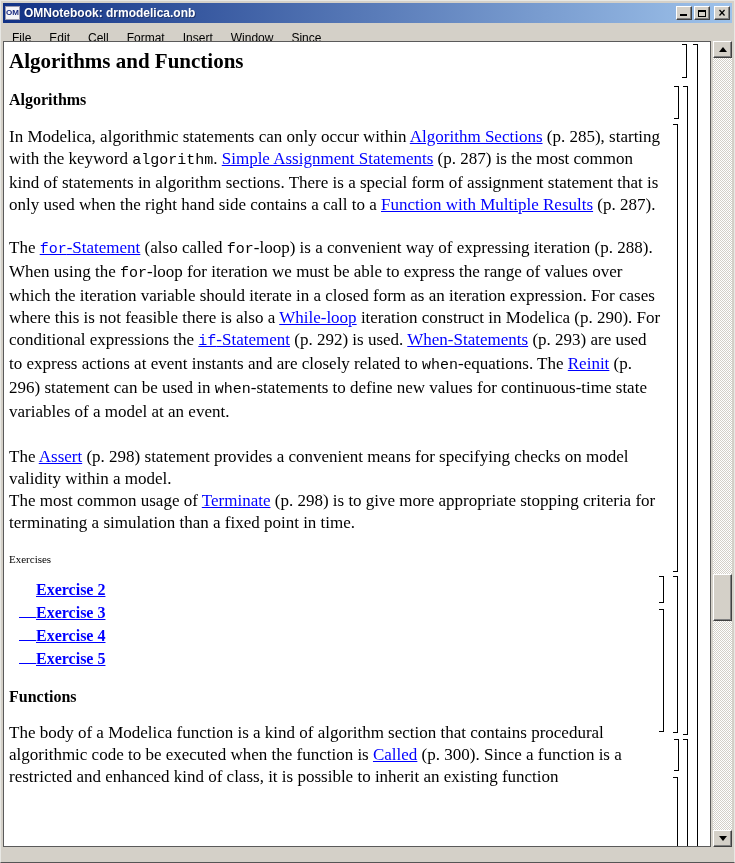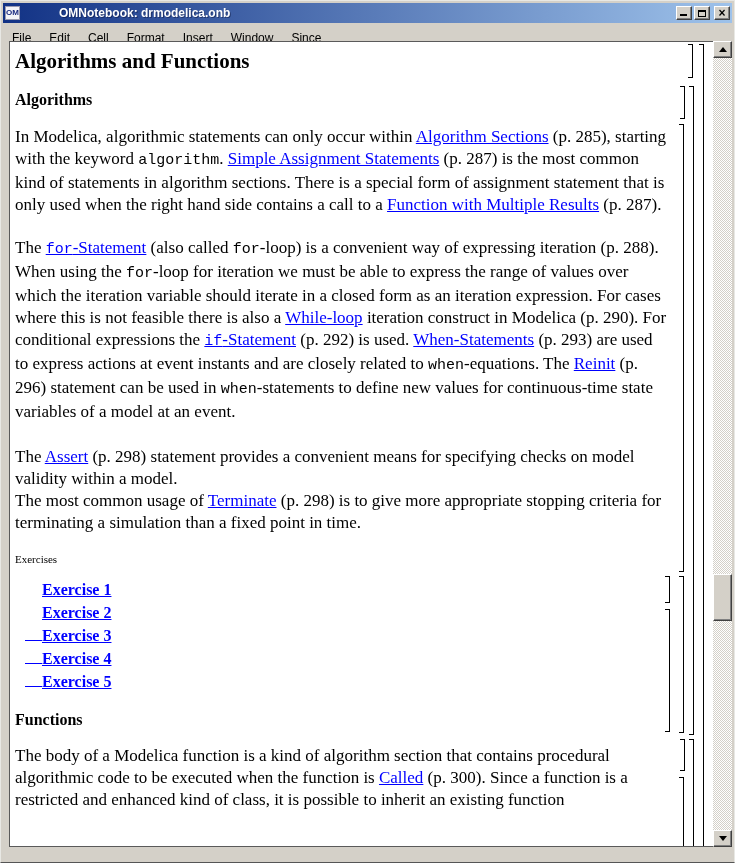--- a/index.html
+++ b/index.html
@@ -8,21 +8,21 @@
     --shadow:#808080; --dark:#404040; --white:#ffffff;
   }
   *{box-sizing:border-box; margin:0; padding:0;}
   html,body{width:735px;height:863px;overflow:hidden;}
   body{font-family:"Liberation Sans",sans-serif; background:var(--chrome); position:relative;}
   .window{position:absolute; inset:0; background:var(--chrome); border:1px solid #e8e8e4; border-bottom-color:#555;}
 
   
   .titlebar{position:absolute; left:2px; top:2px; right:2px; height:20px;
     background:linear-gradient(90deg,var(--title-grad-a),var(--title-grad-b));
-    display:flex; align-items:center; padding:0 2px; color:#fff;gap:35px;}
+    display:flex; align-items:center; padding:0 2px; color:#fff;}
   .app-icon{width:15px;height:14px;background:#f4f4f8;border:1px solid #9a9ab0;
     color:#1a2a80;font-weight:bold;font-size:8px;line-height:12px;text-align:center;
     margin-right:4px;flex:0 0 auto;font-family:"Liberation Sans",sans-serif;}
   .title-text{font-size:12px;font-weight:bold;white-space:nowrap;
     text-shadow:1px 1px 0 rgba(0,0,30,.4); flex:1 1 auto;}
   .win-btns{display:flex; gap:2px; flex:0 0 auto; align-items:center;}
   .win-btn{width:16px;height:14px;background:var(--chrome);
     border-top:1px solid #fff;border-left:1px solid #fff;
     border-right:1px solid var(--dark);border-bottom:1px solid var(--dark);
     box-shadow:inset -1px -1px 0 var(--shadow);
@@ -31,21 +31,21 @@
   .glyph-min{position:absolute;left:3px;bottom:3px;width:7px;height:2px;background:#000;}
   .glyph-max{width:8px;height:7px;border:1px solid #000;border-top:2px solid #000;}
   .glyph-close{font-size:12px;font-weight:bold;color:#000;line-height:10px;font-family:"Liberation Sans",sans-serif;}
 
   
   .menubar{position:absolute; left:2px; top:22px; right:2px; height:30px;
     background:var(--chrome); display:flex; align-items:center; font-size:12px; color:#000;}
   .menu-item{padding:2px 9px 3px 9px; cursor:pointer;}
 
   
-  .viewport{position:absolute; left:8px; top:40px; width:708px; height:806px;
+  .viewport{position:absolute; left:2px; top:40px; width:708px; height:806px;
     background:#fff; border:1px solid #5a5a5a; overflow:hidden;}
   .doc{position:absolute; left:5px; top:0; width:652px; color:var(--text);
     font-family:"Liberation Serif",serif; font-size:17px; line-height:22px;}
   .doc h1{font-size:21px; line-height:26px; font-weight:bold; margin-top:6px;}
   .doc h2{font-size:16px; line-height:20px; font-weight:bold; margin-top:16px;}
   .para{margin-top:16px;}
   .para.p2{margin-top:21px;}
   .para.p3{margin-top:23px;}
   .exercises-heading{font-size:11px; line-height:18px; font-weight:normal; margin-top:16px;}
   .ex-list{margin-top:11px;}
@@ -124,21 +124,20 @@
   <div class="viewport">
     <div class="doc">
       <h1>Algorithms and Functions</h1>
       <h2>Algorithms</h2>
       <div class="para p1"><span class="rt-text">In Modelica, algorithmic statements can only occur within </span><span class="rt-link">Algorithm Sections</span><span class="rt-text"> (p. 285), starting with the keyword </span><span class="rt-code">algorithm</span><span class="rt-text">. </span><span class="rt-link">Simple Assignment Statements</span><span class="rt-text"> (p. 287) is the most common kind of statements in algorithm sections. There is a special form of assignment statement that is only used when the right hand side contains a call to a </span><span class="rt-link">Function with Multiple Results</span><span class="rt-text"> (p. 287).</span></div>
       <div class="para p2"><span class="rt-text">The </span><span class="rt-codelink">for</span><span class="rt-link">-Statement</span><span class="rt-text"> (also called </span><span class="rt-code">for</span><span class="rt-text">-loop) is a convenient way of expressing iteration (p. 288). When using the </span><span class="rt-code">for</span><span class="rt-text">-loop for iteration we must be able to express the range of values over which the iteration variable should iterate in a clo</span><span class="rt-italic">sed</span><span class="rt-text"> form as an iteration expression. For cases where this is not feasible there is also a </span><span class="rt-link">While-loop</span><span class="rt-text"> iteration construct in Modelica (p. 290). For conditional expressions the </span><span class="rt-codelink">if</span><span class="rt-link">-Statement</span><span class="rt-text"> (p. 292) is used.  </span><span class="rt-link">When-Statements</span><span class="rt-text"> (p. 293)  are used to express </span><span class="rt-italic">actions at event instants</span><span class="rt-text"> and are closely related to </span><span class="rt-code">when</span><span class="rt-text">-equations. The </span><span class="rt-link">Reinit</span><span class="rt-text"> (p. 296) statement can be used in </span><span class="rt-code">when</span><span class="rt-text">-statements to define new values for continuous-time </span><span class="rt-italic">state variables</span><span class="rt-text"> of a model at an event.</span></div>
       <div class="para p3"><span class="rt-text">The </span><span class="rt-link">Assert</span><span class="rt-text"> (p. 298) statement provides a convenient means for specifying checks on model validity within a model.</span><br><span class="rt-text">The most common usage of </span><span class="rt-link">Terminate</span><span class="rt-text"> (p. 298) is to give more appropriate stopping criteria for terminating a simulation than a fixed point in time.</span></div>
 
       <div class="exercises-heading">Exercises</div>
       <div class="ex-list">
-        <div class="ex-row"><span class="lead"></span><span class="ex-link">Exercise 1</span></div>
         <div class="ex-row"><span class="lead"></span><span class="ex-link">Exercise 2</span></div>
         <div class="ex-row u"><span class="lead"></span><span class="ex-link">Exercise 3</span></div>
         <div class="ex-row u"><span class="lead"></span><span class="ex-link">Exercise 4</span></div>
         <div class="ex-row u"><span class="lead"></span><span class="ex-link">Exercise 5</span></div>
       </div>
 
       <h2 class="functions-heading">Functions</h2>
       <div class="para p4"><span class="rt-text">The body of a Modelica function is a kind of algorithm section that contains procedural algorithmic code to be executed when the function is </span><span class="rt-link">Called</span><span class="rt-text"> (p. 300). Since a function is a restricted and enhanced kind of class, it is possible to inherit an existing function</span></div>
     </div>
 

